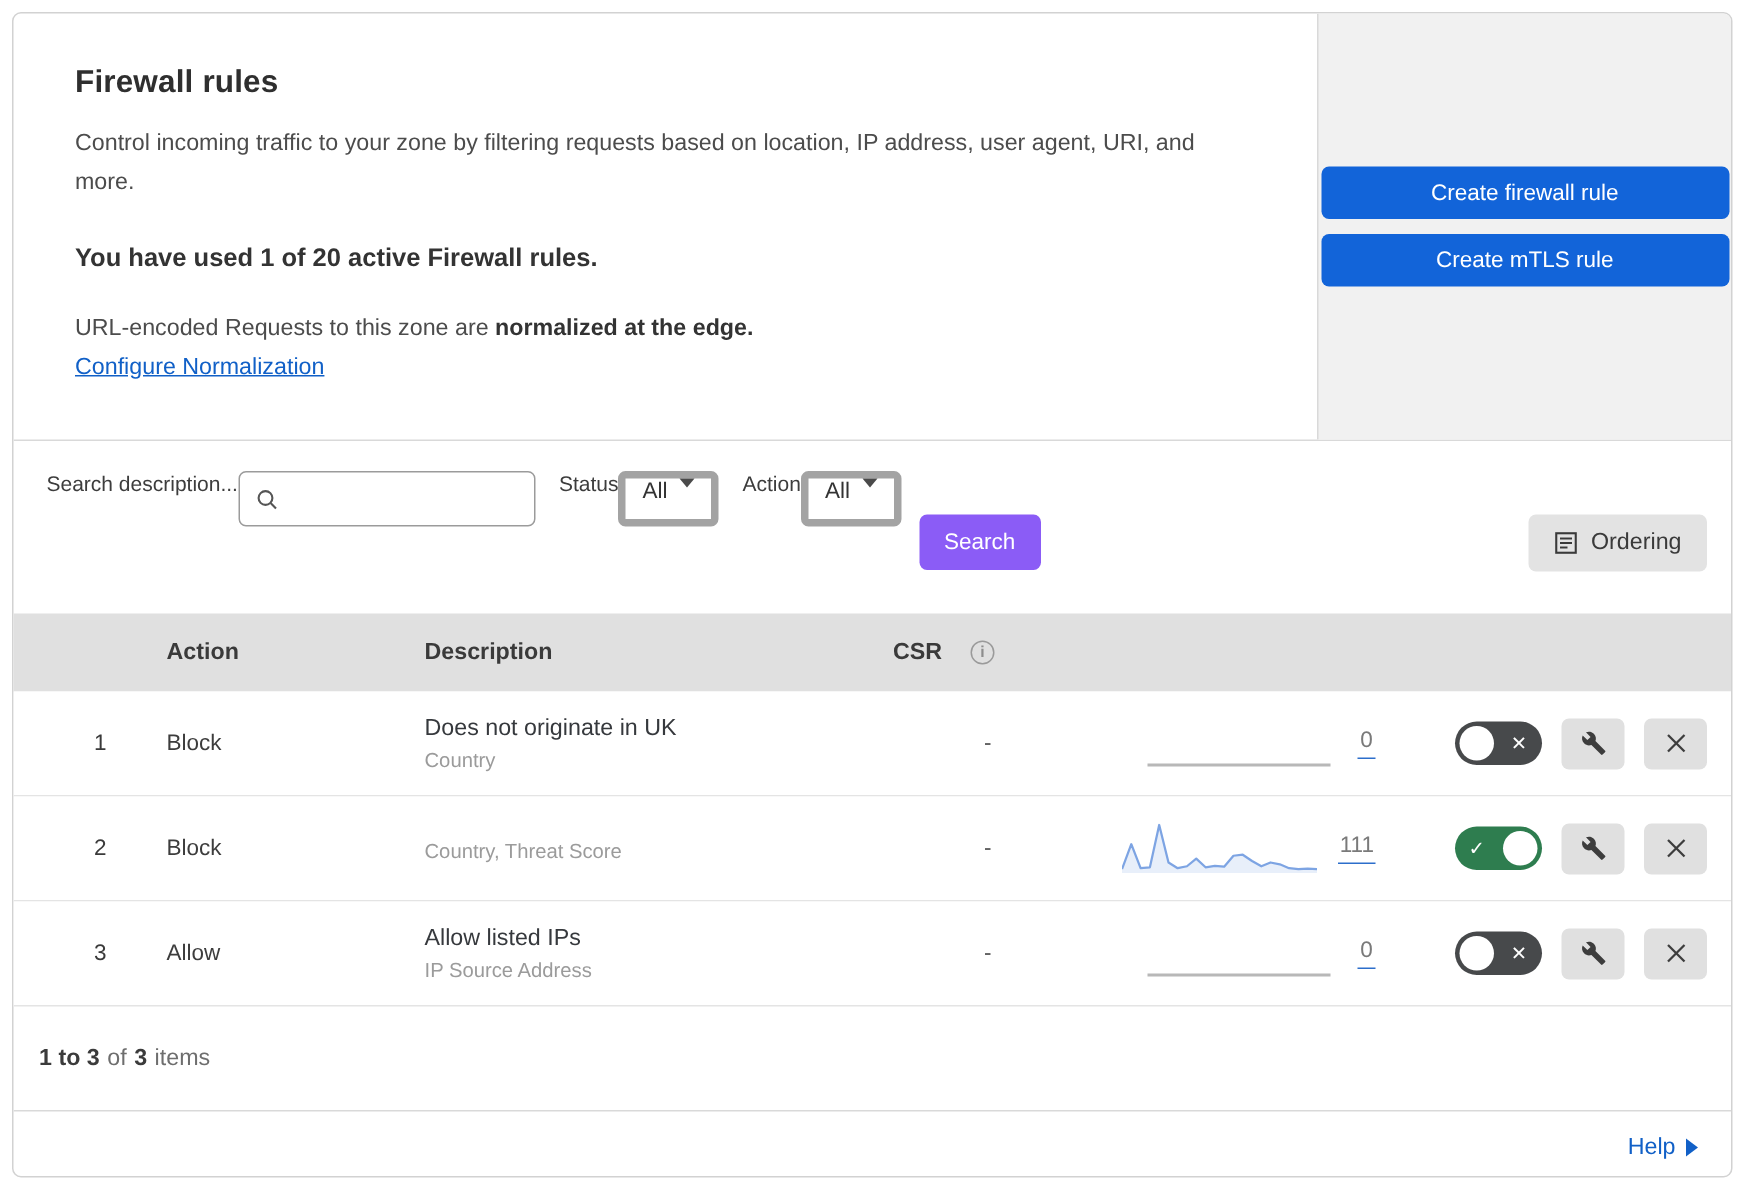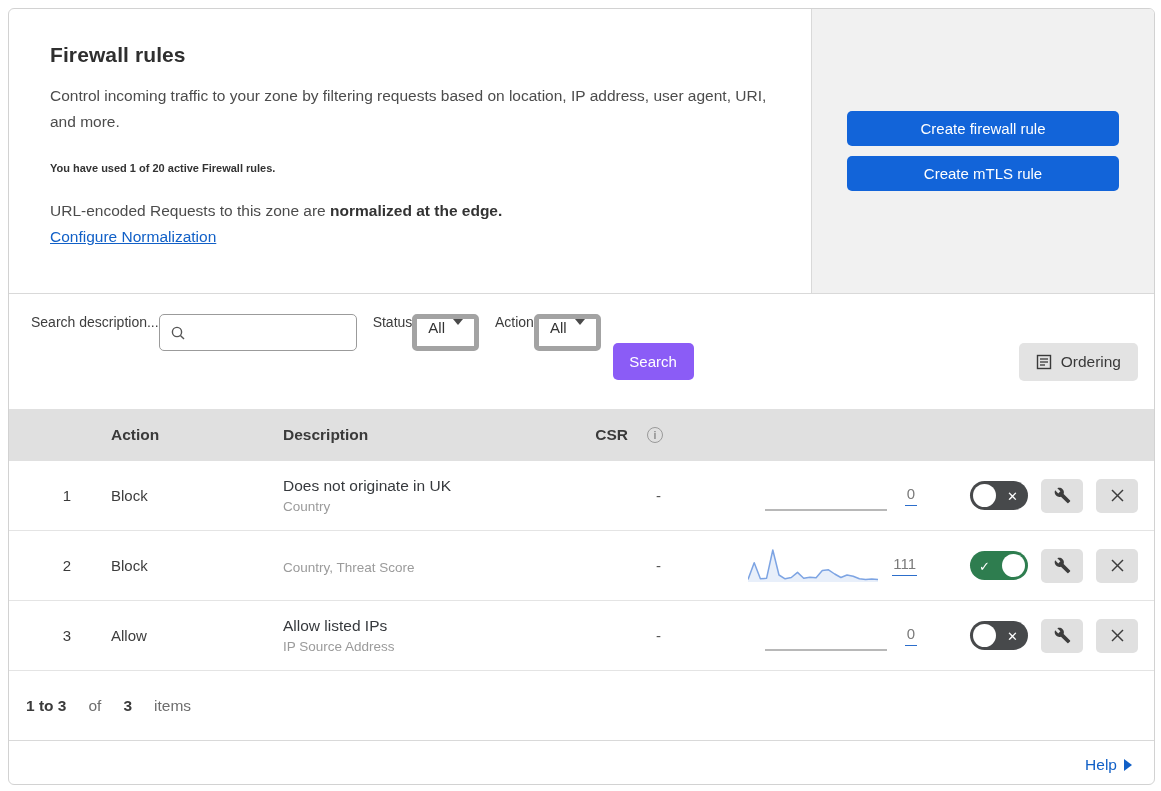--- a/index.html
+++ b/index.html
@@ -4,27 +4,27 @@
 <style>
   * { margin:0; padding:0; box-sizing:border-box; }
   html,body { width:1161px; height:791px; background:#fff; font-family:"Liberation Sans","DejaVu Sans",sans-serif; color:#3a3a3a; }
   .container { position:absolute; left:8px; top:8px; width:1147px; height:777px; border:1px solid #d2d2d2; border-radius:6px; background:#fff; overflow:hidden; display:flex; flex-direction:column; }
 
   
   .top { display:flex; height:285px; border-bottom:1px solid #d9d9d9; flex:none; }
   .card { flex:1; padding:34px 42px 0 41px; }
   .card h1 { font-size:21px; font-weight:600; color:#2f2f2f; letter-spacing:.1px; }
   .card .desc { margin-top:16px; font-size:15.5px; line-height:1.7; color:#4c4c4c; max-width:760px; }
-  .card .usage { margin-top:26px; font-size:11px; font-weight:700; color:#333; }
+  .card .usage { margin-top:26px; font-size:17px; font-weight:700; color:#333; }
   .card .norm { margin-top:28px; font-size:15.5px; color:#4c4c4c; }
   .card .norm b { color:#333; }
   .link { color:#1160c7; text-decoration:underline; cursor:pointer; }
   .card .norm-link { display:inline-block; margin-top:8px; font-size:15.5px; }
 
-  .side-panel { width:343px; flex:none; background:#f1f1f1; border-left:1px solid #d9d9d9; padding-top:102px; }
+  .side-panel { width:276px; flex:none; background:#f1f1f1; border-left:1px solid #d9d9d9; padding-top:102px; }
   .btn-primary { display:block; width:272px; height:35px; margin:0 auto 10px auto; background:#1264d9; color:#fff; border:none; border-radius:5px; font-size:15px; font-family:inherit; cursor:pointer; }
 
   
   .filters { height:115px; padding:20px 16px 0 22px; display:flex; align-items:flex-start; flex:none; }
   .fgroup { display:flex; flex-direction:row; }
   .flabel { font-size:14px; color:#3d3d3d; margin-bottom:7px; }
   .search-box { width:198px; height:37px; border:1px solid #9b9b9b; border-radius:5px; display:flex; align-items:center; padding-left:10px; background:#fff; }
   .search-box svg { flex:none; }
   .search-box input { border:none; outline:none; width:150px; margin-left:8px; font-size:15px; font-family:inherit; }
   .select { height:37px; border:5px solid #a3a3a3; border-radius:5px; background:#fff; display:flex; padding:0 11px; font-size:15px; color:#333; cursor:pointer; }
@@ -61,21 +61,21 @@
   .toggle.on  { background:#2e7d4f; }
   .t-knob { position:absolute; top:3px; width:23px; height:23px; border-radius:50%; background:#fff; }
   .toggle.off .t-knob { left:3px; }
   .toggle.on  .t-knob { right:3px; }
   .t-x, .t-check { position:absolute; top:50%; transform:translateY(-50%); color:#fff; font-size:13px; font-weight:700; }
   .t-x { right:10px; } .t-check { left:9px; }
   .t-x::before { content:"\2715"; } .t-check::before { content:"\2713"; }
   .icon-btn { width:42px; height:34px; background:#e0e0e0; border:none; border-radius:5px; display:flex; align-items:center; justify-content:center; cursor:pointer; flex:none; }
 
   
-  .items-footer { height:69px; display:flex; align-items:center; padding-left:17px; font-size:15.5px; color:#6e6e6e; flex:none;gap:17px; }
+  .items-footer { height:69px; display:flex; align-items:center; padding-left:17px; font-size:15.5px; color:#6e6e6e; flex:none; }
   .items-footer b { color:#3b3b3b; }
   .items-footer span { margin-right:5px; }
   .help-bar { margin-top:auto; border-top:1px solid #d9d9d9; height:48px; display:flex; align-items:center; justify-content:flex-end; padding-right:22px; flex:none; }
   .help-link { font-size:15.5px; color:#1160c7; display:flex; align-items:center; gap:7px; cursor:pointer; text-decoration:none; }
   .help-arrow { width:0; height:0; border-top:6px solid transparent; border-bottom:6px solid transparent; border-left:8px solid #1160c7; }
 </style>
 </head>
 <body>
 
 <div class="container">

